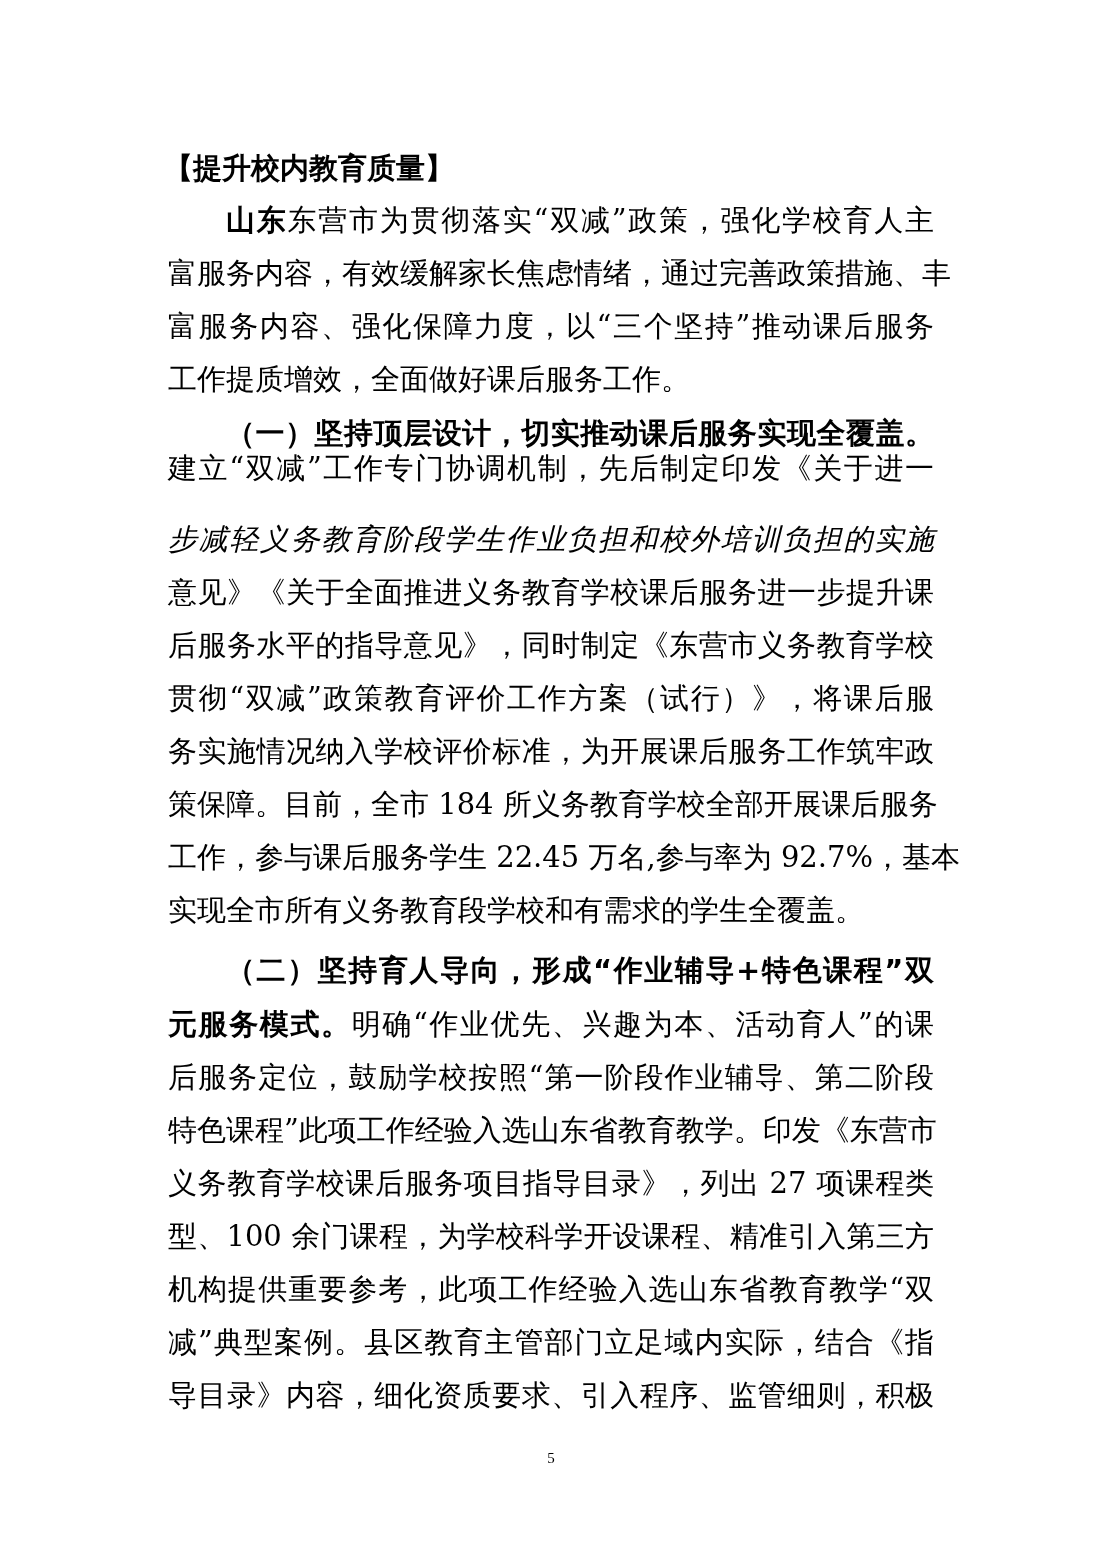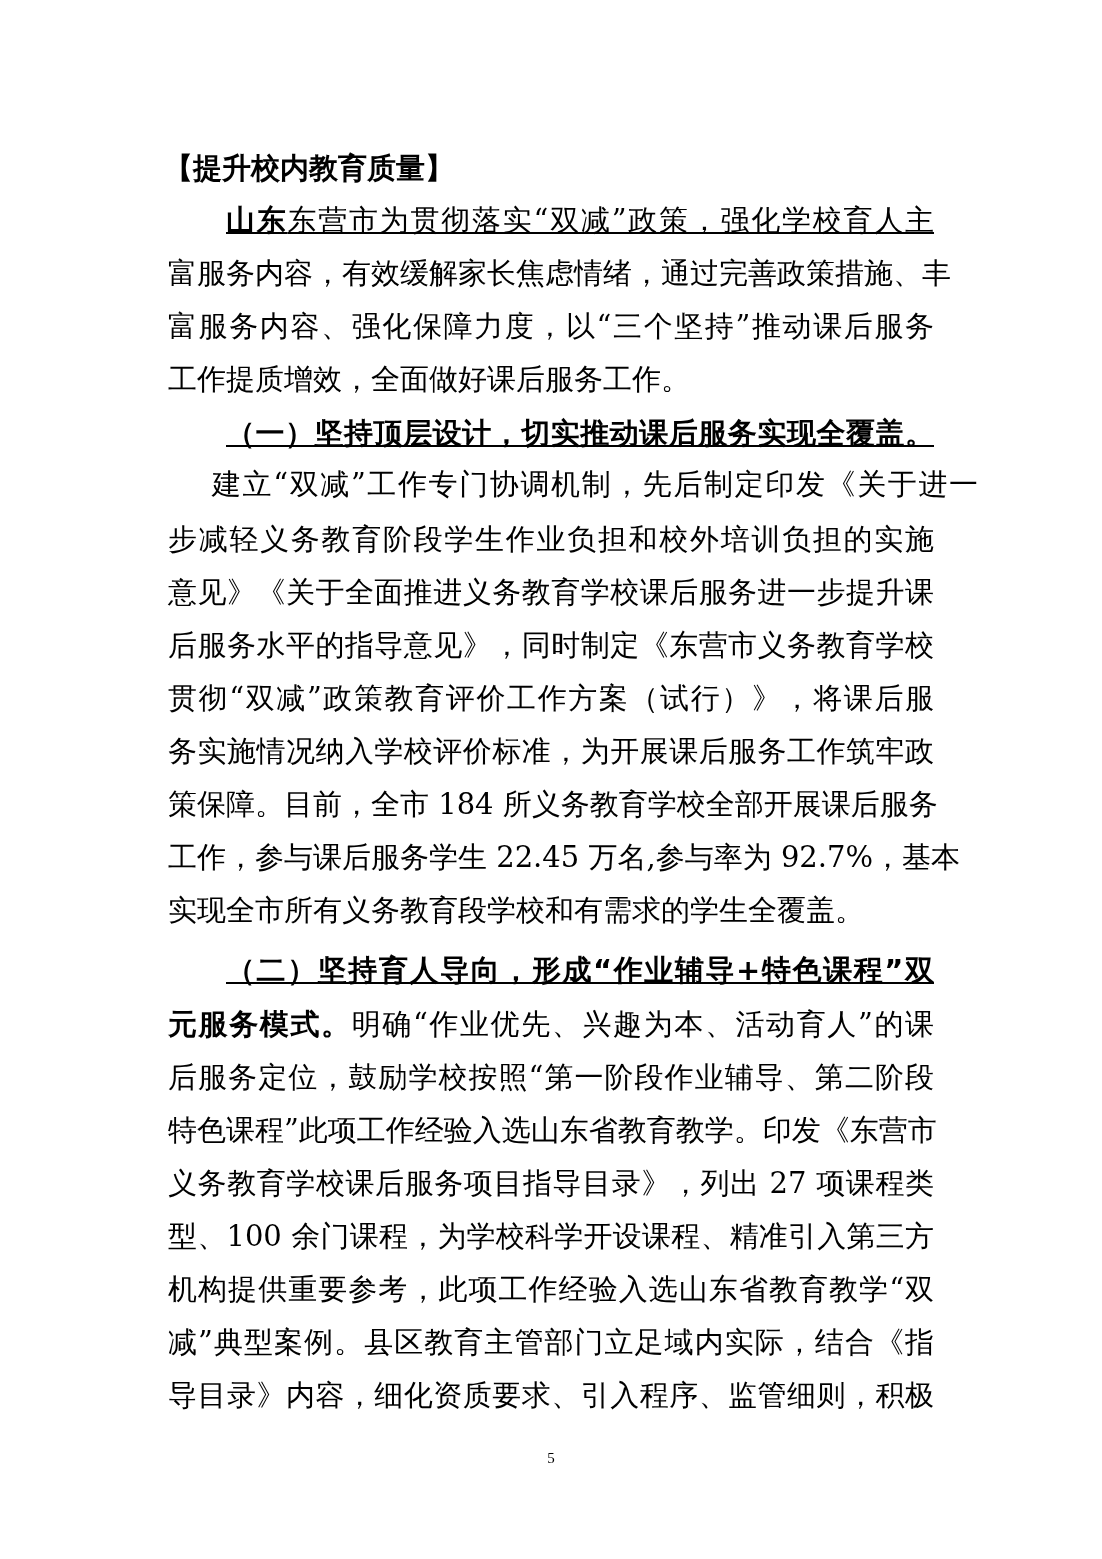--- a/index.html
+++ b/index.html
@@ -32,21 +32,20 @@
       text-align: justify;
       text-align-last: justify;
       letter-spacing: 0;
     }
     .line.last {
       text-align-last: left;
     }
     .line.indent {
       left: 226px;
       width: 708px;
-      text-decoration: underline;
     }
     .heading {
       position: absolute;
       left: 164px;
       top: 148px;
       font-size: 29px;
       line-height: 40px;
       font-weight: bold;
       font-family: "DejaVu Sans", "Liberation Sans", sans-serif;
       white-space: nowrap;
@@ -72,22 +71,22 @@
 <div class="page">
 
   <div class="heading">【提升校内教育质量】</div>
 
   <div class="line indent" style="top:200px;"><span class="bold">山东</span><span>东营市为贯彻落实“双减”政策，强化学校育人主</span></div>
   <div class="line" style="top:253px;">富服务内容，有效缓解家长焦虑情绪，通过完善政策措施、丰</div>
   <div class="line" style="top:306px;">富服务内容、强化保障力度，以“三个坚持”推动课后服务</div>
   <div class="line last" style="top:359px;">工作提质增效，全面做好课后服务工作。</div>
 
   <div class="line indent bold" style="top:413px;">（一）坚持顶层设计，切实推动课后服务实现全覆盖。</div>
-  <div class="line" style="top:464px;margin-left:44px;">建立“双减”工作专门协调机制，先后制定印发《关于进一</div>
-  <div class="line" style="top:519px;">步减轻义务教育阶段学生作业负担和校外培训负担的实施</div>
+  <div class="line" style="top:448px;">建立“双减”工作专门协调机制，先后制定印发《关于进一</div>
+  <div class="line" style="top:519px;font-style:italic;">步减轻义务教育阶段学生作业负担和校外培训负担的实施</div>
   <div class="line" style="top:572px;">意见》《关于全面推进义务教育学校课后服务进一步提升课</div>
   <div class="line" style="top:625px;">后服务水平的指导意见》，同时制定《东营市义务教育学校</div>
   <div class="line" style="top:731px;">务实施情况纳入学校评价标准，为开展课后服务工作筑牢政</div>
   <div class="line" style="top:678px;">贯彻“双减”政策教育评价工作方案（试行）》，将课后服</div>
   <div class="line" style="top:784px;">策保障。目前，全市 184 所义务教育学校全部开展课后服务</div>
   <div class="line" style="top:837px;">工作，参与课后服务学生 22.45 万名,参与率为 92.7%，基本</div>
   <div class="line last" style="top:890px;">实现全市所有义务教育段学校和有需求的学生全覆盖。</div>
 
   <div class="line indent bold" style="top:950px;">（二）坚持育人导向，形成“作业辅导+特色课程”双</div>
   <div class="line" style="top:1004px;"><span class="bold">元服务模式。</span><span>明确“作业优先、兴趣为本、活动育人”的课</span></div>

